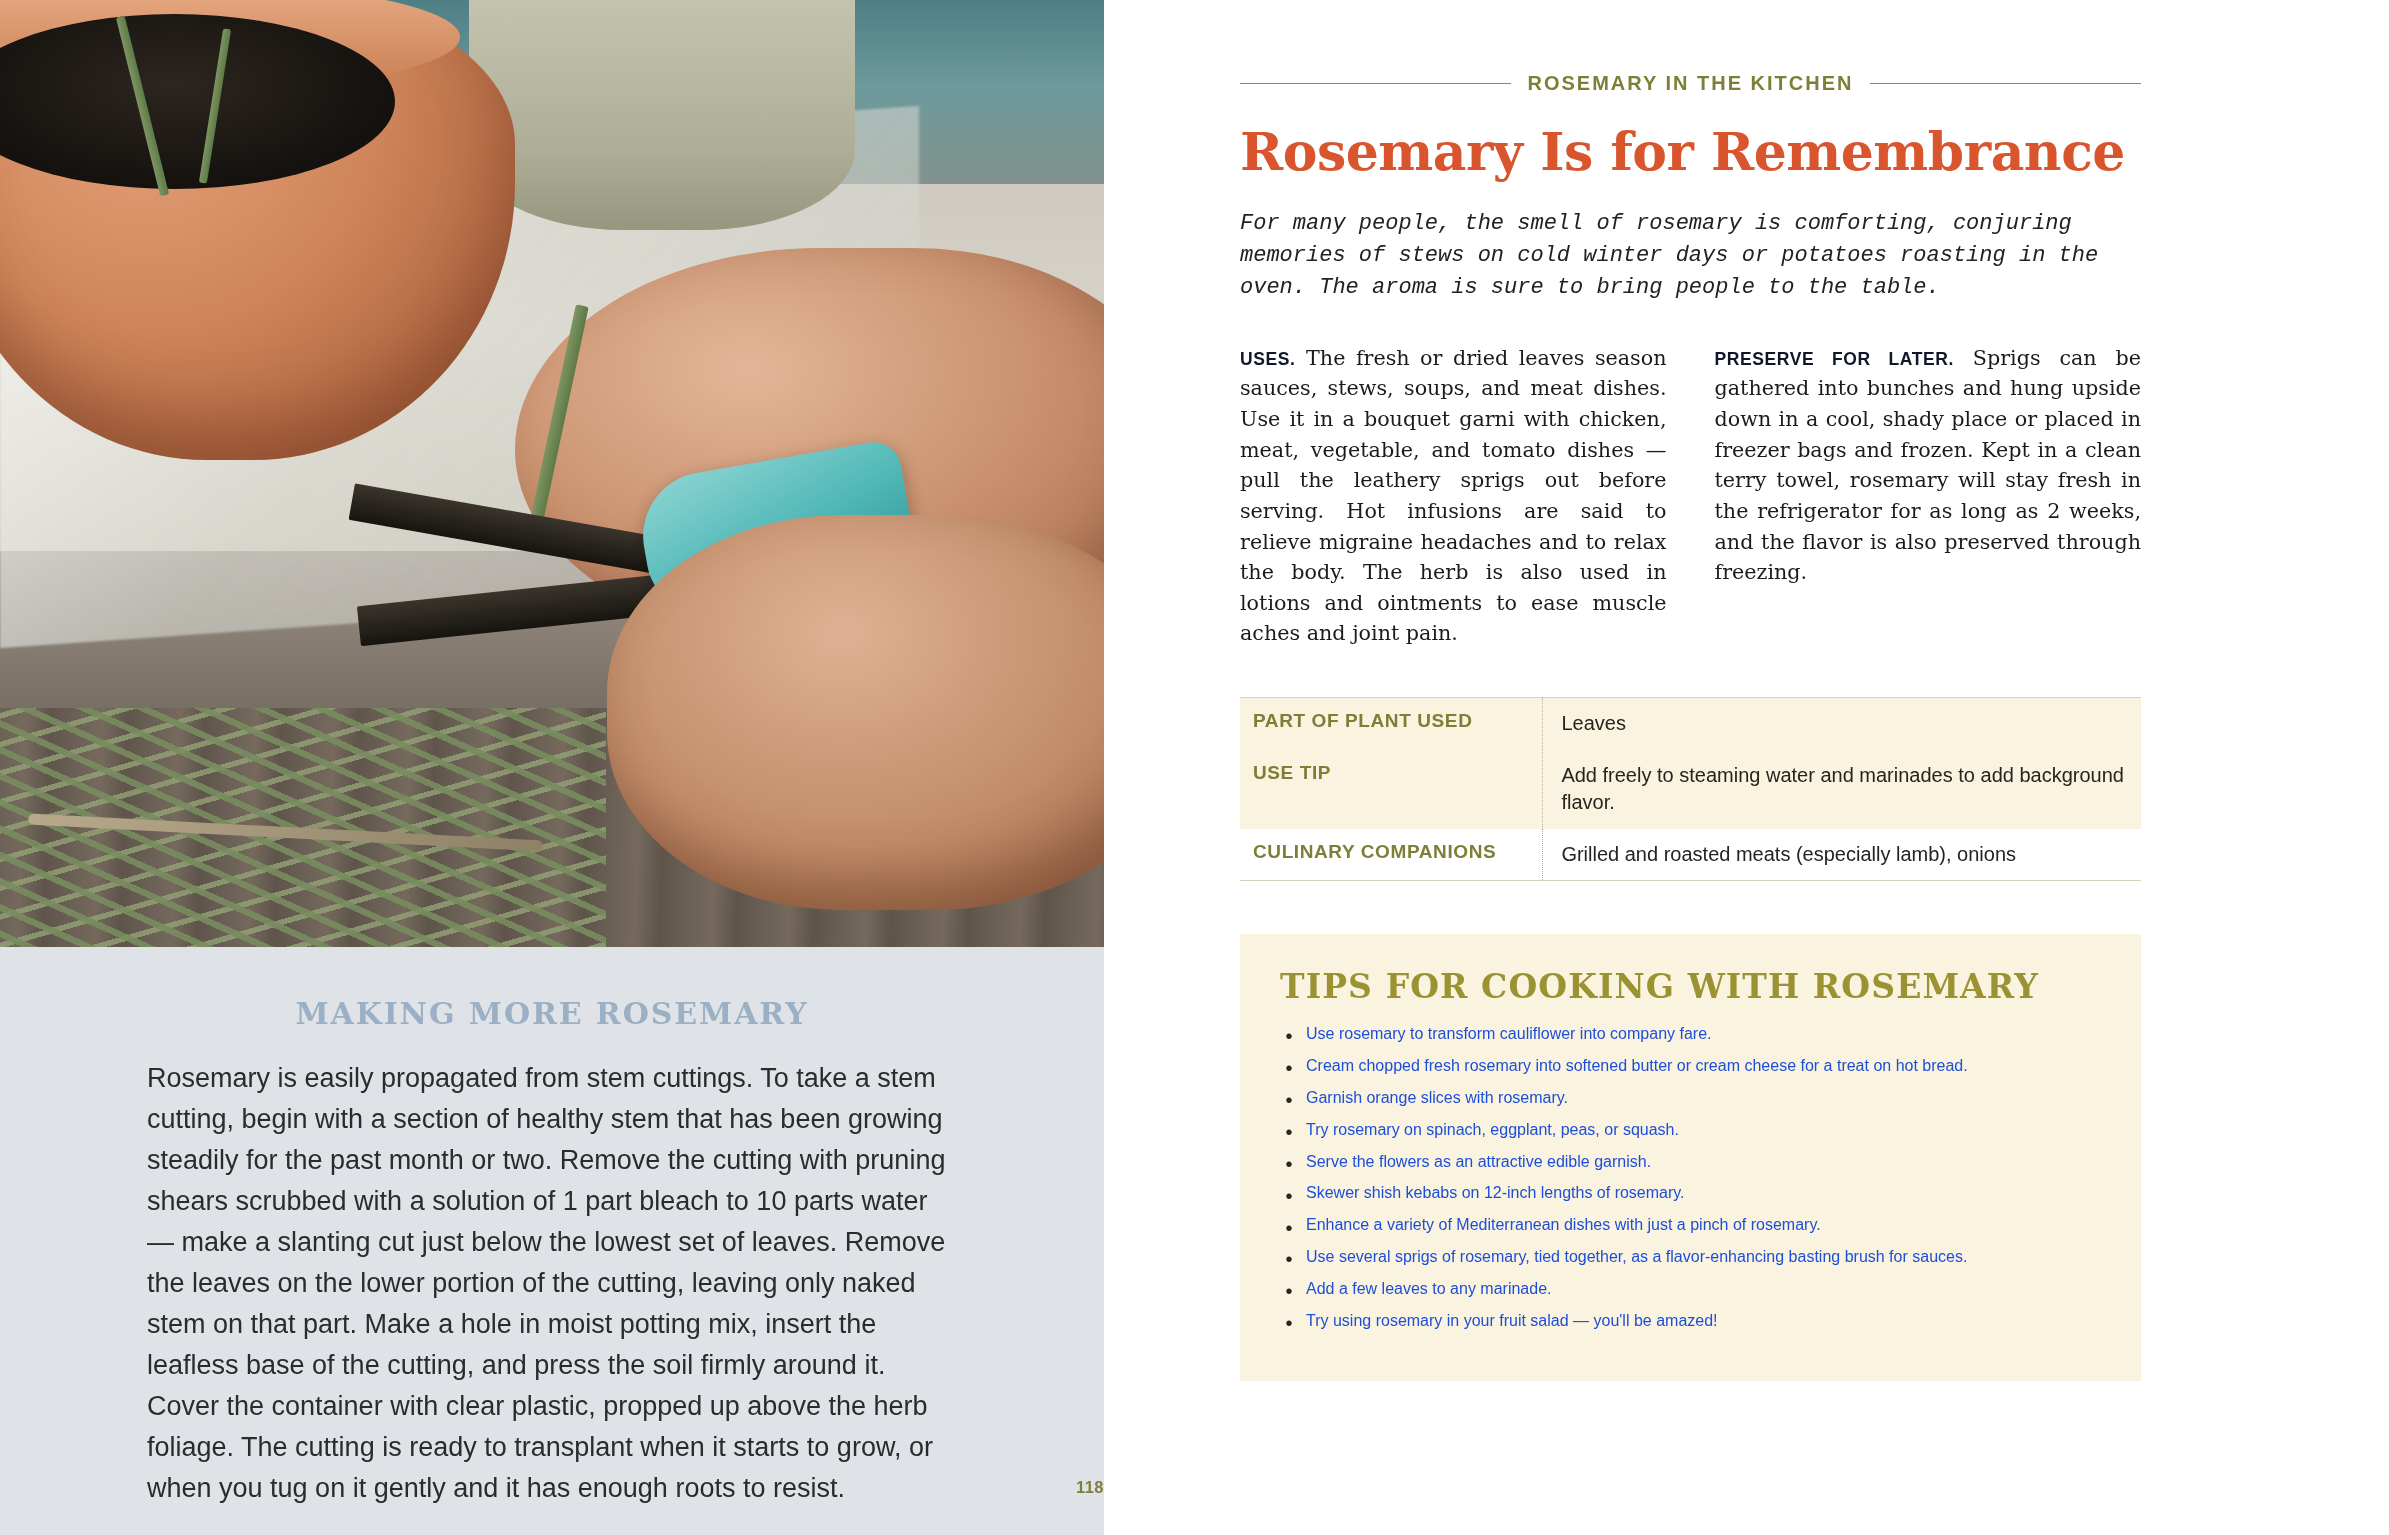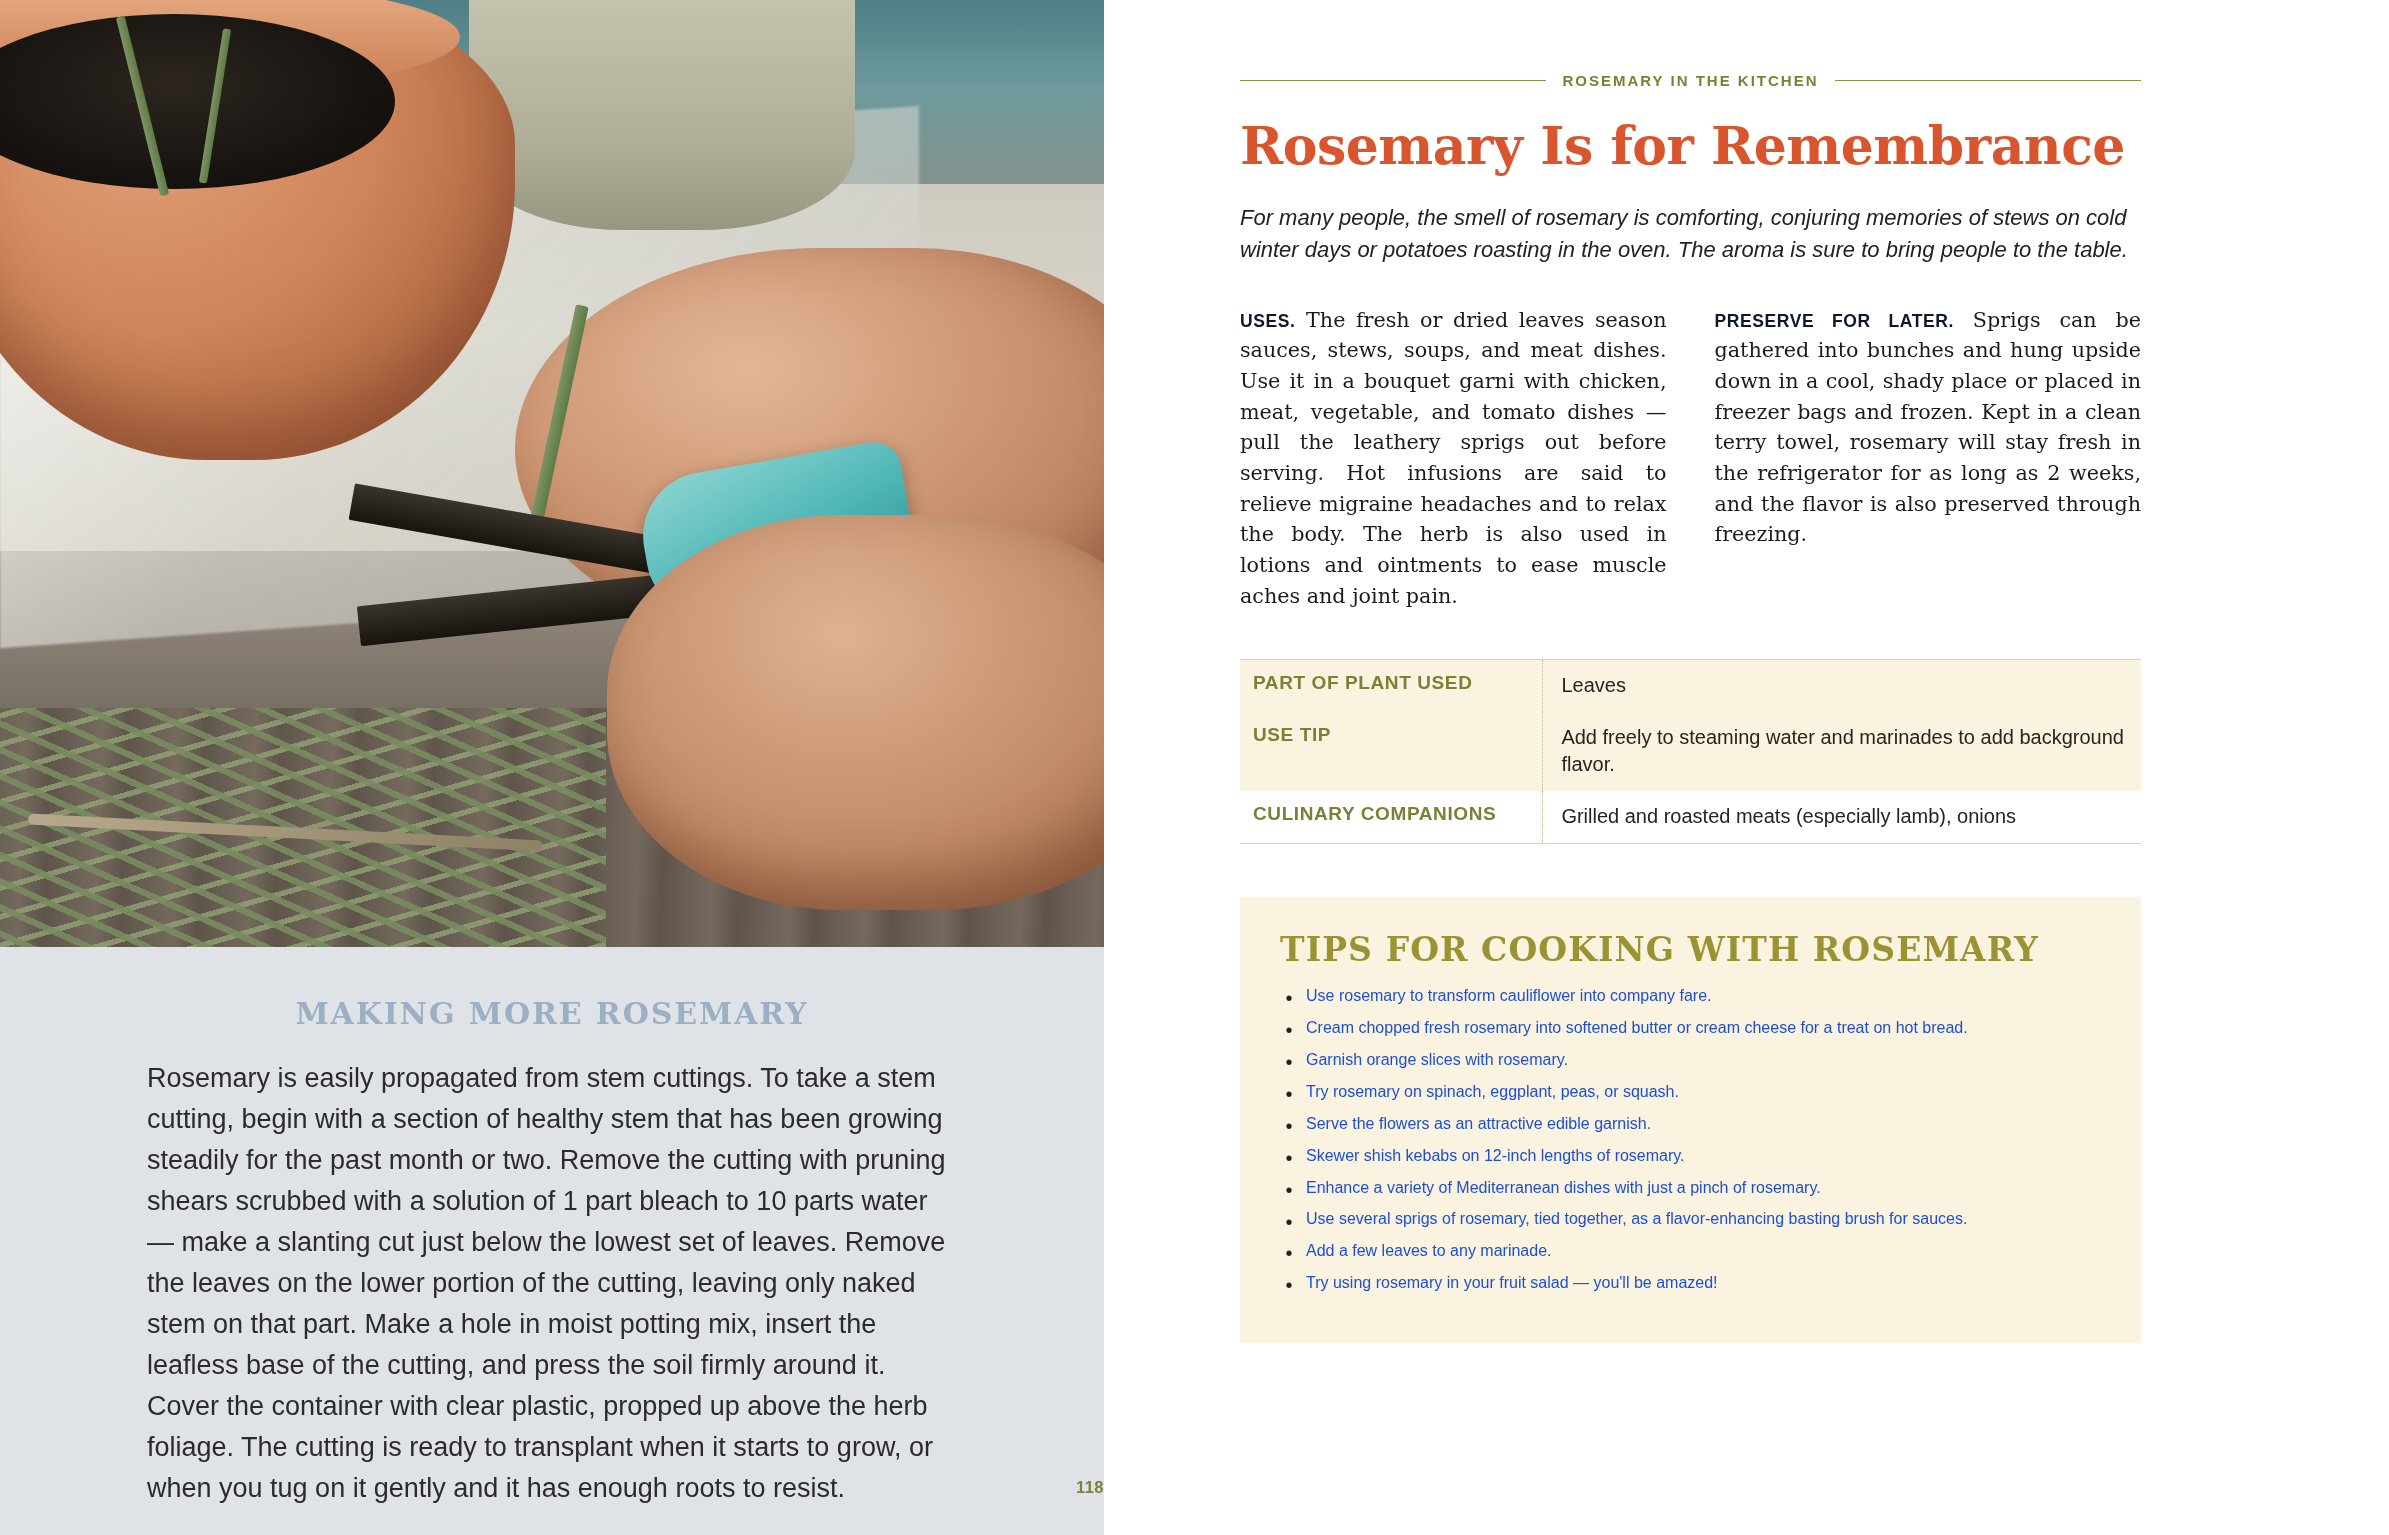--- a/index.html
+++ b/index.html
@@ -180,36 +180,36 @@
     align-items: center;
     gap: 16.5px;
     margin-bottom: 26px;
   }
   .rule {
     flex: 1;
     height: 1.8px;
     background: #8e8f3f;
   }
   .eyebrow {
-    font-size: 15px;
+    font-size: 20px;
     font-weight: bold;
     letter-spacing: 2px;
     color: #7e7f36;
     white-space: nowrap;
   }
   .title {
     font-family: "DejaVu Serif", serif;
     font-weight: bold;
     font-size: 52px;
     color: #d9552e;
     margin: 0 0 26px 0;
     letter-spacing: -0.5px;
   }
   .deck {
-    font-family: Liberation Sans, sans-serif;
+    font-family: Liberation Mono, monospace;
     font-style: italic;
     font-size: 22px;
     line-height: 1.45;
     color: #24211e;
     margin-bottom: 39px;
     max-width: 928px;
     margin-top: 20px;
   }
   .cols {
     display: flex;

